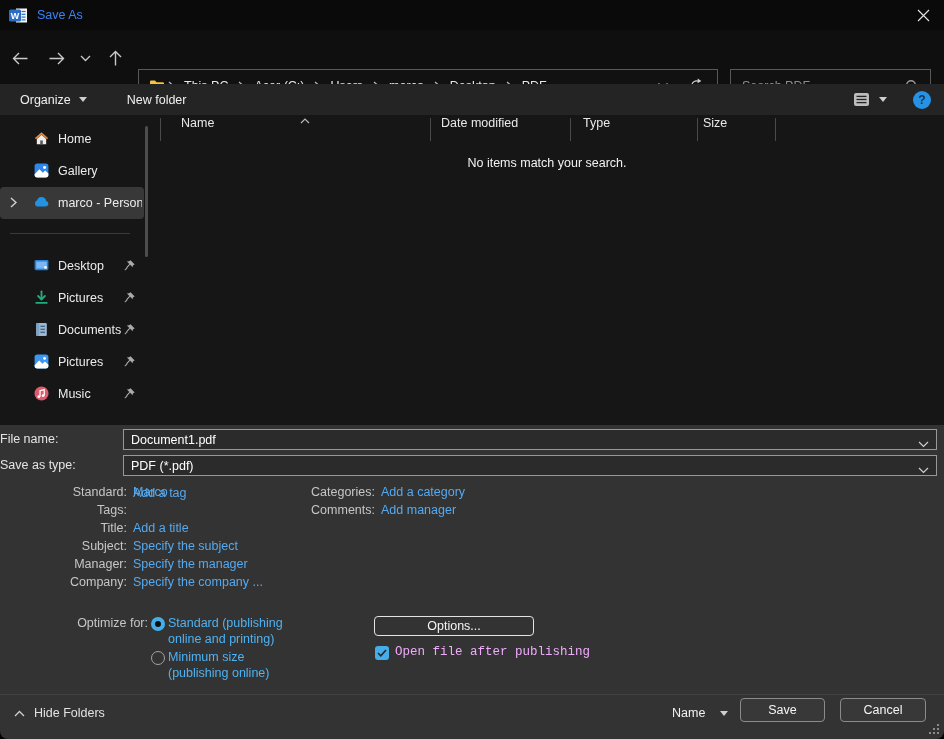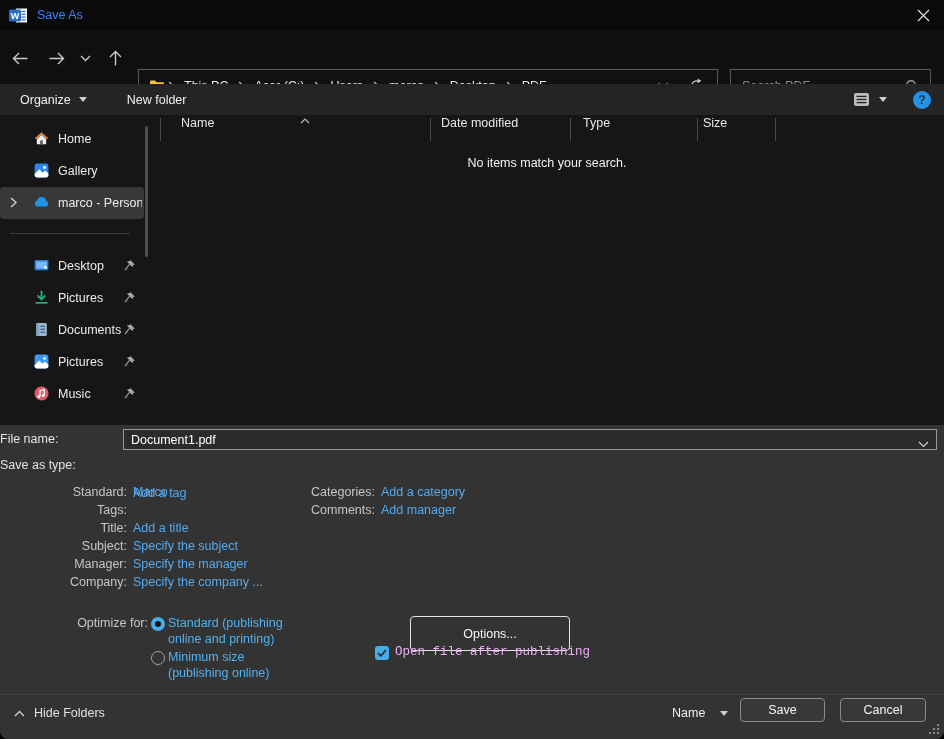--- a/index.html
+++ b/index.html
@@ -60,21 +60,21 @@
   .mrow-label { position:absolute; width:127px; left:0; text-align:right; color:#c6c6c6; height:17px; line-height:17px; }
   .mrow-value { position:absolute; left:133px; color:#55a9f0; height:17px; line-height:17px; white-space:nowrap; cursor:pointer; }
   .mrow-label-r { position:absolute; left:258px; width:117px; text-align:right; color:#c6c6c6; height:17px; line-height:17px; }
   .mrow-value-r { position:absolute; left:381px; color:#55a9f0; height:17px; line-height:17px; white-space:nowrap; cursor:pointer; }
   .opt-label { position:absolute; left:0; width:148px; top:191px; text-align:right; color:#c6c6c6; }
   .radio { position:absolute; left:151px; border-radius:50%; cursor:pointer; }
   .radio.sel { top:192px; width:14px; height:14px; border:4.5px solid #45aee8; background:#101010; }
   .radio.unsel { top:226px; width:14px; height:14px; border:1.5px solid #a2a2a2; background:transparent; }
   .opt-text { position:absolute; left:168px; width:130px; color:#4fb2f2; line-height:16px; cursor:pointer; }
   .opt-text.o1 { top:190px; } .opt-text.o2 { top:224px; }
-  .options-btn { position:absolute; left:374px; top:616px; width:160px; height:35px; border:1px solid #e3e3e3; border-radius:4px; background:#333; color:#f5f5f5; display:flex; align-items:center; justify-content:center; cursor:pointer;margin-left:36px; }
+  .options-btn { position:absolute; left:374px; top:616px; width:160px; height:20px; border:1px solid #e3e3e3; border-radius:4px; background:#333; color:#f5f5f5; display:flex; align-items:center; justify-content:center; cursor:pointer; }
   .checkbox { position:absolute; left:375px; top:646px; width:14px; height:14px; border-radius:3px; background:#45aee8; display:flex; align-items:center; justify-content:center; cursor:pointer; }
   .chk-label { position:absolute; left:395px; top:645px; color:#f0abfc; cursor:pointer;font-family:Liberation Mono, monospace; }
   
   .footer { position:absolute; top:694px; left:0; width:100%; height:45px; background:#333333; border-top:1px solid #414141; }
   .hide-folders { position:absolute; left:14px; top:11px; display:flex; align-items:center; gap:9px; color:#e2e2e2; cursor:pointer; }
   .tools { position:absolute; left:672px; top:11px; display:flex; align-items:center; gap:15px; color:#f0f0f0; cursor:pointer; }
   .btn { position:absolute; top:3px; height:24px; border:1px solid #8b8b8b; border-radius:4px; background:#383838; color:#f5f5f5; display:flex; align-items:center; justify-content:center; cursor:pointer; }
   .btn-save { left:740px; width:85px; } .btn-cancel { left:840px; width:86px; }
   .grip { position:absolute; right:4px; bottom:4px; width:11px; height:11px; }
   .grip i { position:absolute; width:2px; height:2px; background:#8a8a8a; }
@@ -367,20 +367,26 @@
 
   <div class="panel">
     <span class="flabel" style="top:7px">File name:</span>
     <div class="combo" style="top:4px">
       <input type="text" value="Document1.pdf" style="">
       <span class="cchev"><svg width="11" height="7">
             <path d="M1 1 L5.5 5.5 L10 1" fill="none" stroke="#cfcfcf" stroke-width="1.2"></path>
           </svg></span>
     </div>
     <span class="flabel" style="top:33px">Save as type:</span>
+    <div class="combo" style="top:30px">
+      <span>PDF (*.pdf)</span>
+      <span class="cchev"><svg width="11" height="7">
+            <path d="M1 1 L5.5 5.5 L10 1" fill="none" stroke="#cfcfcf" stroke-width="1.2"></path>
+          </svg></span>
+    </div>
 
     <span class="mrow-label" style="top:59px">Standard:</span>
     <span class="mrow-value" style="top:59px">Marco</span>
     <span class="mrow-label" style="top:77px">Tags:</span>
     <span class="mrow-value" style="top:60px">Add a tag</span>
     <span class="mrow-label" style="top:95px">Title:</span>
     <span class="mrow-value" style="top:95px">Add a title</span>
     <span class="mrow-label" style="top:113px">Subject:</span>
     <span class="mrow-value" style="top:113px">Specify the subject</span>
     <span class="mrow-label" style="top:131px">Manager:</span>

